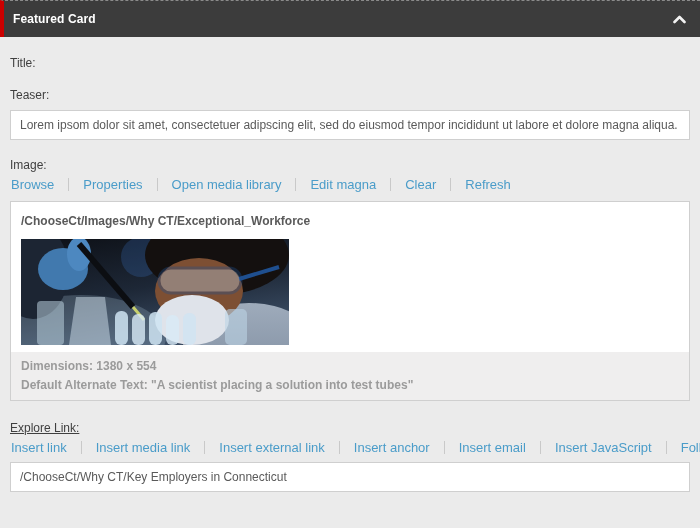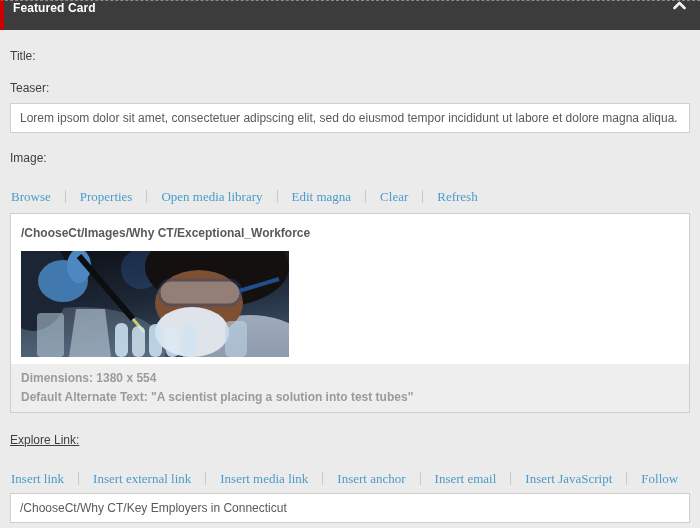--- a/index.html
+++ b/index.html
@@ -2,39 +2,39 @@
 <html><head>
 <meta charset="utf-8">
 <style>
   html,body { margin:0; padding:0; }
   body {
     width:700px; height:528px; overflow:hidden;
     background:#ebebeb;
     font-family:"Liberation Sans", sans-serif;
   }
   .panel-header {
-    height:30px; box-sizing:border-box;
+    height:37px; box-sizing:border-box;
     background:#3c3c3c;
     border-left:4px solid #cb0000;
     border-top:1px dashed #8b8b8b;
-    display:flex; align-items:flex-start; justify-content:space-between;
+    display:flex; align-items:center; justify-content:space-between;
     padding:0 14px 0 9px;
   }
   .panel-title { color:#ffffff; font-size:12px; font-weight:700; letter-spacing:.1px; }
   .collapse-btn { cursor:pointer; display:flex; align-items:center; }
   .content { padding:0 10px;border-radius:19px; }
   .field-label { font-size:12px; color:#3f3f3f; padding-top:18px; }
   .text-input {
     width:100%; box-sizing:border-box; height:30px; margin-top:8px;
     border:1px solid #cfcfcf; background:#ffffff;
     font-family:"Liberation Sans", sans-serif; font-size:12px; color:#5a5a5a;
     padding:0 9px; outline:none;
     white-space:nowrap; overflow:hidden; text-overflow:clip;
   }
-  .linkrow { margin-top:25px; font-size:13px; display:flex; align-items:center;font-family:Liberation Serif, serif; }
+  .linkrow { margin-top:6px; font-size:13px; display:flex; align-items:center; }
   .linkrow .link {
     color:#4a9cc9; cursor:pointer; padding:0 14px;
     border-left:1px solid #c9c9c9; line-height:13px; white-space:nowrap;
   }
   .linkrow .link:first-child { padding-left:1px; border-left:none; }
   .media-box { margin-top:10px; background:#ffffff; border:1px solid #cfcfcf;font-weight:bold; }
   .media-path { font-size:12px; color:#5a5a5a; padding:12px 10px 11px; }
   .media-img { margin:0 0 7px 10px; width:268px; height:106px; display:block; }
   .media-footer {
     background:#efeeee; padding:5px 10px 6px;
@@ -123,22 +123,22 @@
     <div class="media-footer">
       <div>Dimensions: 1380 x 554</div>
       <div>Default Alternate Text: "A scientist placing a solution into test tubes"</div>
     </div>
   </div>
 
   <div class="field-label" style="padding-top:20px;text-decoration:underline;">Explore Link:</div>
 
   <div class="linkrow">
     <span class="link">Insert link</span>
+    <span class="link">Insert media link</span>
     <span class="link">Insert external link</span>
-    <span class="link">Insert media link</span>
     <span class="link">Insert anchor</span>
     <span class="link">Insert email</span>
     <span class="link">Insert JavaScript</span>
     <span class="link">Follow</span>
 
   </div>
 
   <input type="text" class="text-input" value="/ChooseCt/Why CT/Key Employers in Connecticut" style="">
 
 </div>

